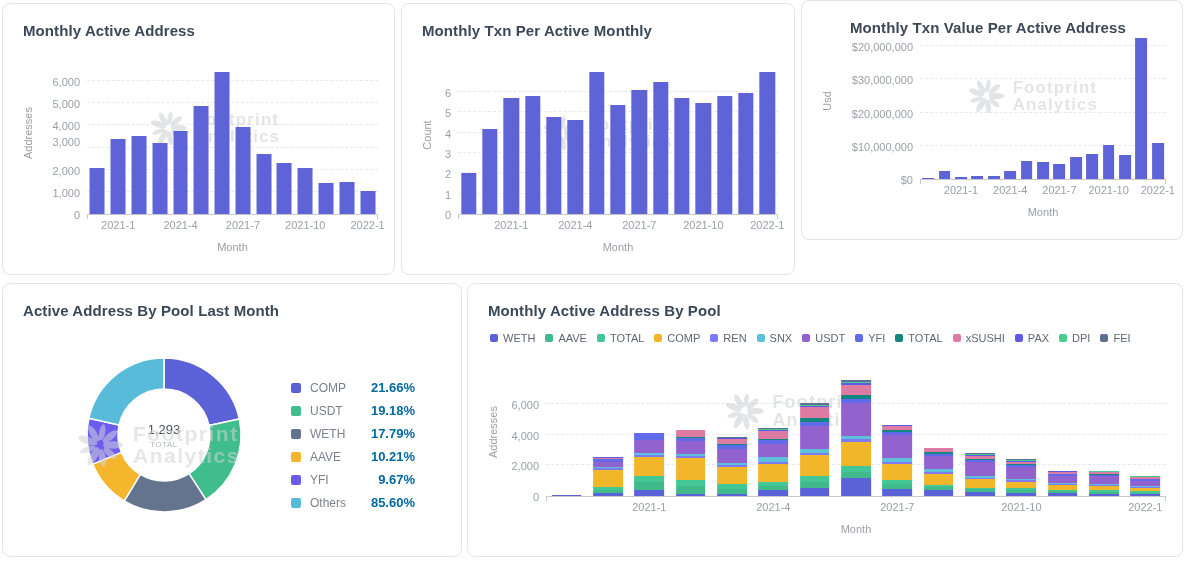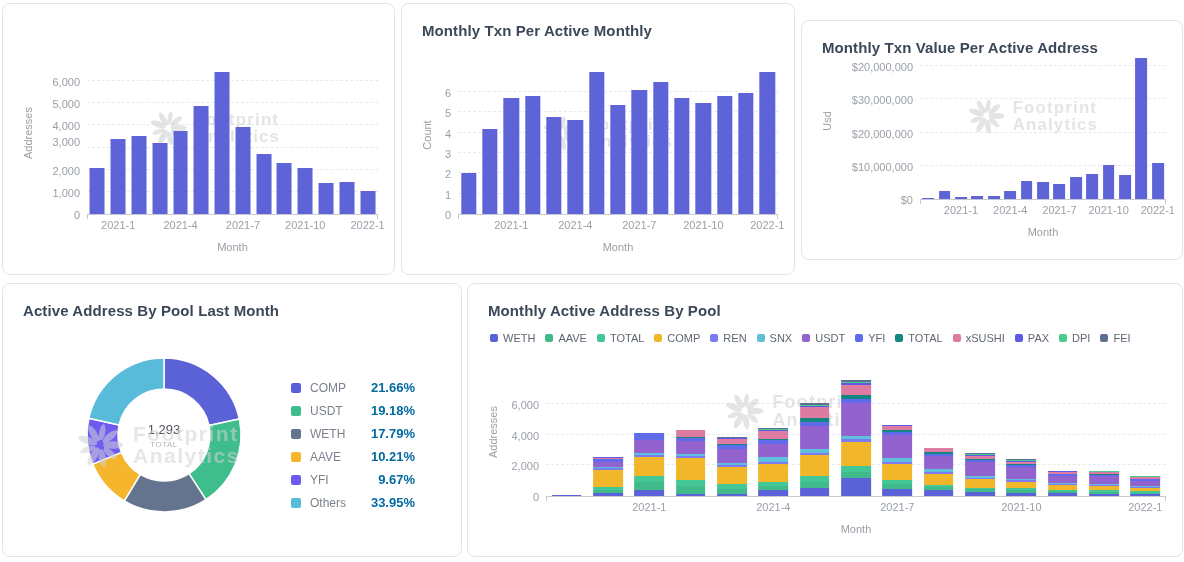--- a/index.html
+++ b/index.html
@@ -40,20 +40,21 @@
   .sl-item{display:flex;align-items:center;gap:5px;cursor:pointer;}
   .sl-swatch{width:8px;height:8px;border-radius:2px;flex:none;}
   .sl-label{font-size:11px;color:#5f6673;}
 </style>
 </head>
 <body>
 
 <div class="canvas">
 
   <div class="card" style="left:2px;top:3px;width:393px;height:272px;">
+    <div class="card-title">Monthly Active Address</div>
     <div class="chart-block">
         <div class="chart-row">
           <div class="yname">
             <span>Addresses</span>
           </div>
           <div class="ylabels" style="width:52px">
             <span style="bottom:-7.0px">0</span>
             <span style="bottom:15.2px">1,000</span>
             <span style="bottom:37.3px">2,000</span>
             <span style="bottom:66px">3,000</span>
@@ -183,21 +184,21 @@
           <span style="left:16.667%">2021-1</span>
           <span style="left:36.667%">2021-4</span>
           <span style="left:56.667%">2021-7</span>
           <span style="left:76.667%">2021-10</span>
           <span style="left:96.667%">2022-1</span>
         </div>
         <div class="xname" style="margin-left:38px">Month</div>
       </div>
   </div>
 
-  <div class="card" style="left:801px;top:20px;width:382px;height:240px;">
+  <div class="card" style="left:801px;top:0;width:382px;height:240px;padding-left:28px;">
     <div class="card-title">Monthly Txn Value Per Active Address</div>
     <div class="chart-block">
         <div class="chart-row">
           <div class="yname">
             <span>Usd</span>
           </div>
           <div class="ylabels" style="width:86px">
             <span style="bottom:-7.0px">$0</span>
             <span style="bottom:26.3px">$10,000,000</span>
             <span style="bottom:59.5px">$20,000,000</span>
@@ -317,21 +318,21 @@
           <span class="dl-pct">10.21%</span>
         </div>
         <div class="dl-row">
           <span class="dl-swatch" style="background:#6E5CF0"></span>
           <span class="dl-name">YFI</span>
           <span class="dl-pct">9.67%</span>
         </div>
         <div class="dl-row">
           <span class="dl-swatch" style="background:#58BBD9"></span>
           <span class="dl-name">Others</span>
-          <span class="dl-pct">33.95%</span>
+          <span class="dl-pct">85.60%</span>
         </div>
       </div>
   </div>
 
   <div class="card" style="left:467px;top:283px;width:716px;height:274px;">
     <div class="card-title">Monthly Active Address By Pool</div>
     <div class="s-legend" id="stacked-legend">
         <span class="sl-item">
           <span class="sl-swatch" style="background:#5B61D6"></span>
           <span class="sl-label">WETH</span>

